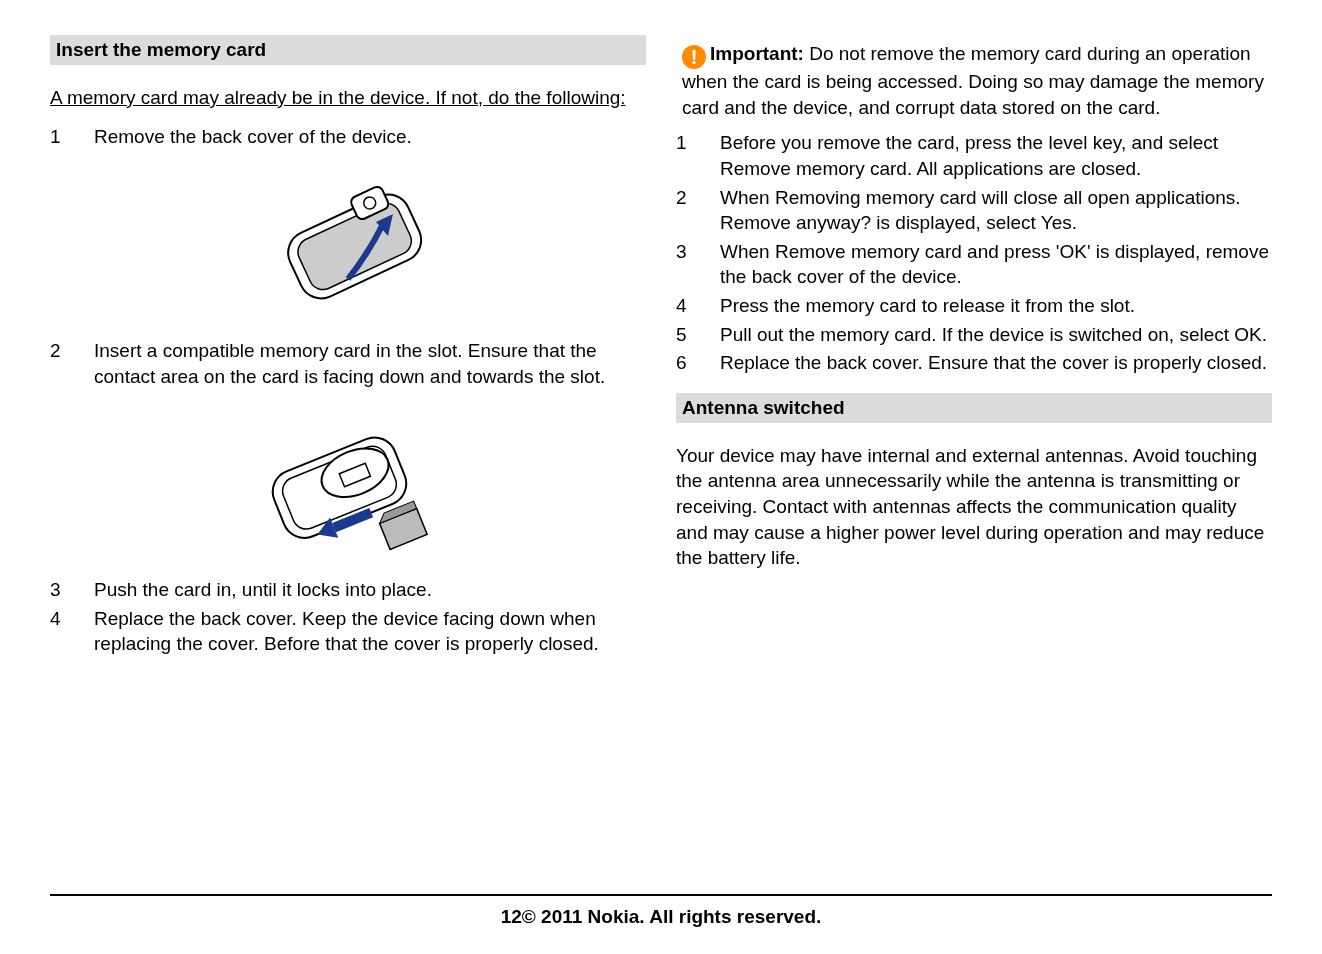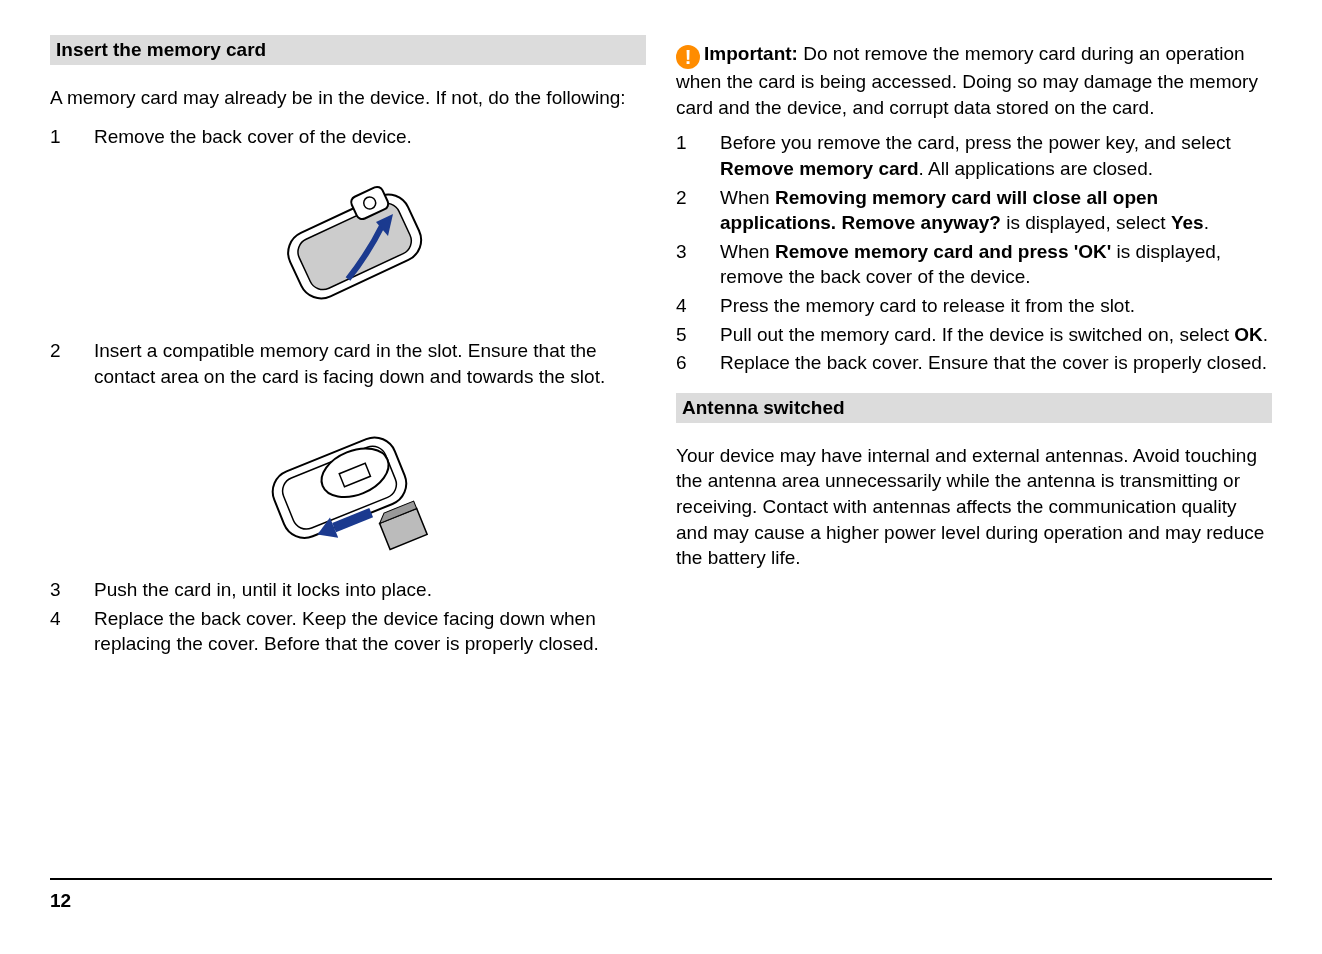--- a/index.html
+++ b/index.html
@@ -21,69 +21,70 @@
   }
   .col { flex: 1; min-width: 0; }
   .section-header {
     background: #dcdcdc;
     font-weight: bold;
     padding: 2px 6px;
     margin-bottom: 20px;
   }
   .intro {
     margin: 20px 0 14px 0;
+    text-decoration: underline;
   }
   .ol-row {
     display: flex;
     align-items: flex-start;
     margin: 3px 0;
   }
   .ol-num {
     width: 44px;
     flex-shrink: 0;
   }
   .ol-text {
     flex: 1;
   }
   .illus {
     display: flex;
     justify-content: center;
     margin: 14px 0 14px 0;
   }
   .illus svg { display: block; }
   .important-box {
-    margin: 6px 0 10px 0;
+    margin: 6px 0 10px 6px;
   }
   .important-icon {
     display: inline-block;
     width: 24px;
     height: 24px;
     background: #ff8c00;
     border-radius: 50%;
     color: #fff;
     font-weight: bold;
     text-align: center;
     line-height: 24px;
     vertical-align: -4px;
     margin-right: 4px;
     font-size: 20px;
   }
   .important-label { font-weight: bold; }
-  .bold { font-weight: bold; margin-top: 12px; }
+  .bold { font-weight: normal; margin-top: 12px; }
   .para { margin-top: 8px; }
   .section-gap { height: 14px; }
   .footer {
     position: absolute;
     left: 50px;
     right: 50px;
-    bottom: 40px;
+    bottom: 24px;
     border-top: 2px solid #000;
     padding-top: 8px;
     display: flex;
-    justify-content: space-between;
+    justify-content: center;
     font-weight: bold;
     font-size: 19px;
   }
 </style>
 </head>
 <body>
 
 <div class="columns">
 
   <div class="col">
@@ -146,21 +147,21 @@
   </div>
 
   <div class="col">
 
     <div class="important-box">
       <span class="important-icon">!</span><span class="important-label">Important:</span><span> Do not remove the memory card during an operation when the card is being accessed. Doing so may damage the memory card and the device, and corrupt data stored on the card.</span>
     </div>
 
     <div class="ol-row">
       <div class="ol-num">1</div>
-      <div class="ol-text"><span>Before you remove the card, press the power key, and select </span><span class="bold">Remove memory card</span><span>. All applications are closed.</span></div>
+      <div class="ol-text"><span>Before you remove the card, press the level key, and select </span><span class="bold">Remove memory card</span><span>. All applications are closed.</span></div>
     </div>
     <div class="ol-row">
       <div class="ol-num">2</div>
       <div class="ol-text"><span>When </span><span class="bold">Removing memory card will close all open applications. Remove anyway?</span><span> is displayed, select </span><span class="bold">Yes</span><span>.</span></div>
     </div>
     <div class="ol-row">
       <div class="ol-num">3</div>
       <div class="ol-text"><span>When </span><span class="bold">Remove memory card and press 'OK'</span><span> is displayed, remove the back cover of the device.</span></div>
     </div>
     <div class="ol-row">
@@ -179,13 +180,14 @@
     <div class="section-gap"></div>
 
     <div class="section-header">Antenna switched</div>
     <div class="para">Your device may have internal and external antennas. Avoid touching the antenna area unnecessarily while the antenna is transmitting or receiving. Contact with antennas affects the communication quality and may cause a higher power level during operation and may reduce the battery life.</div>
   </div>
 
 </div>
 
 <div class="footer">
   <span>12</span>
+  <span>© 2011 Nokia. All rights reserved.</span>
 </div>
 
 </body></html>

